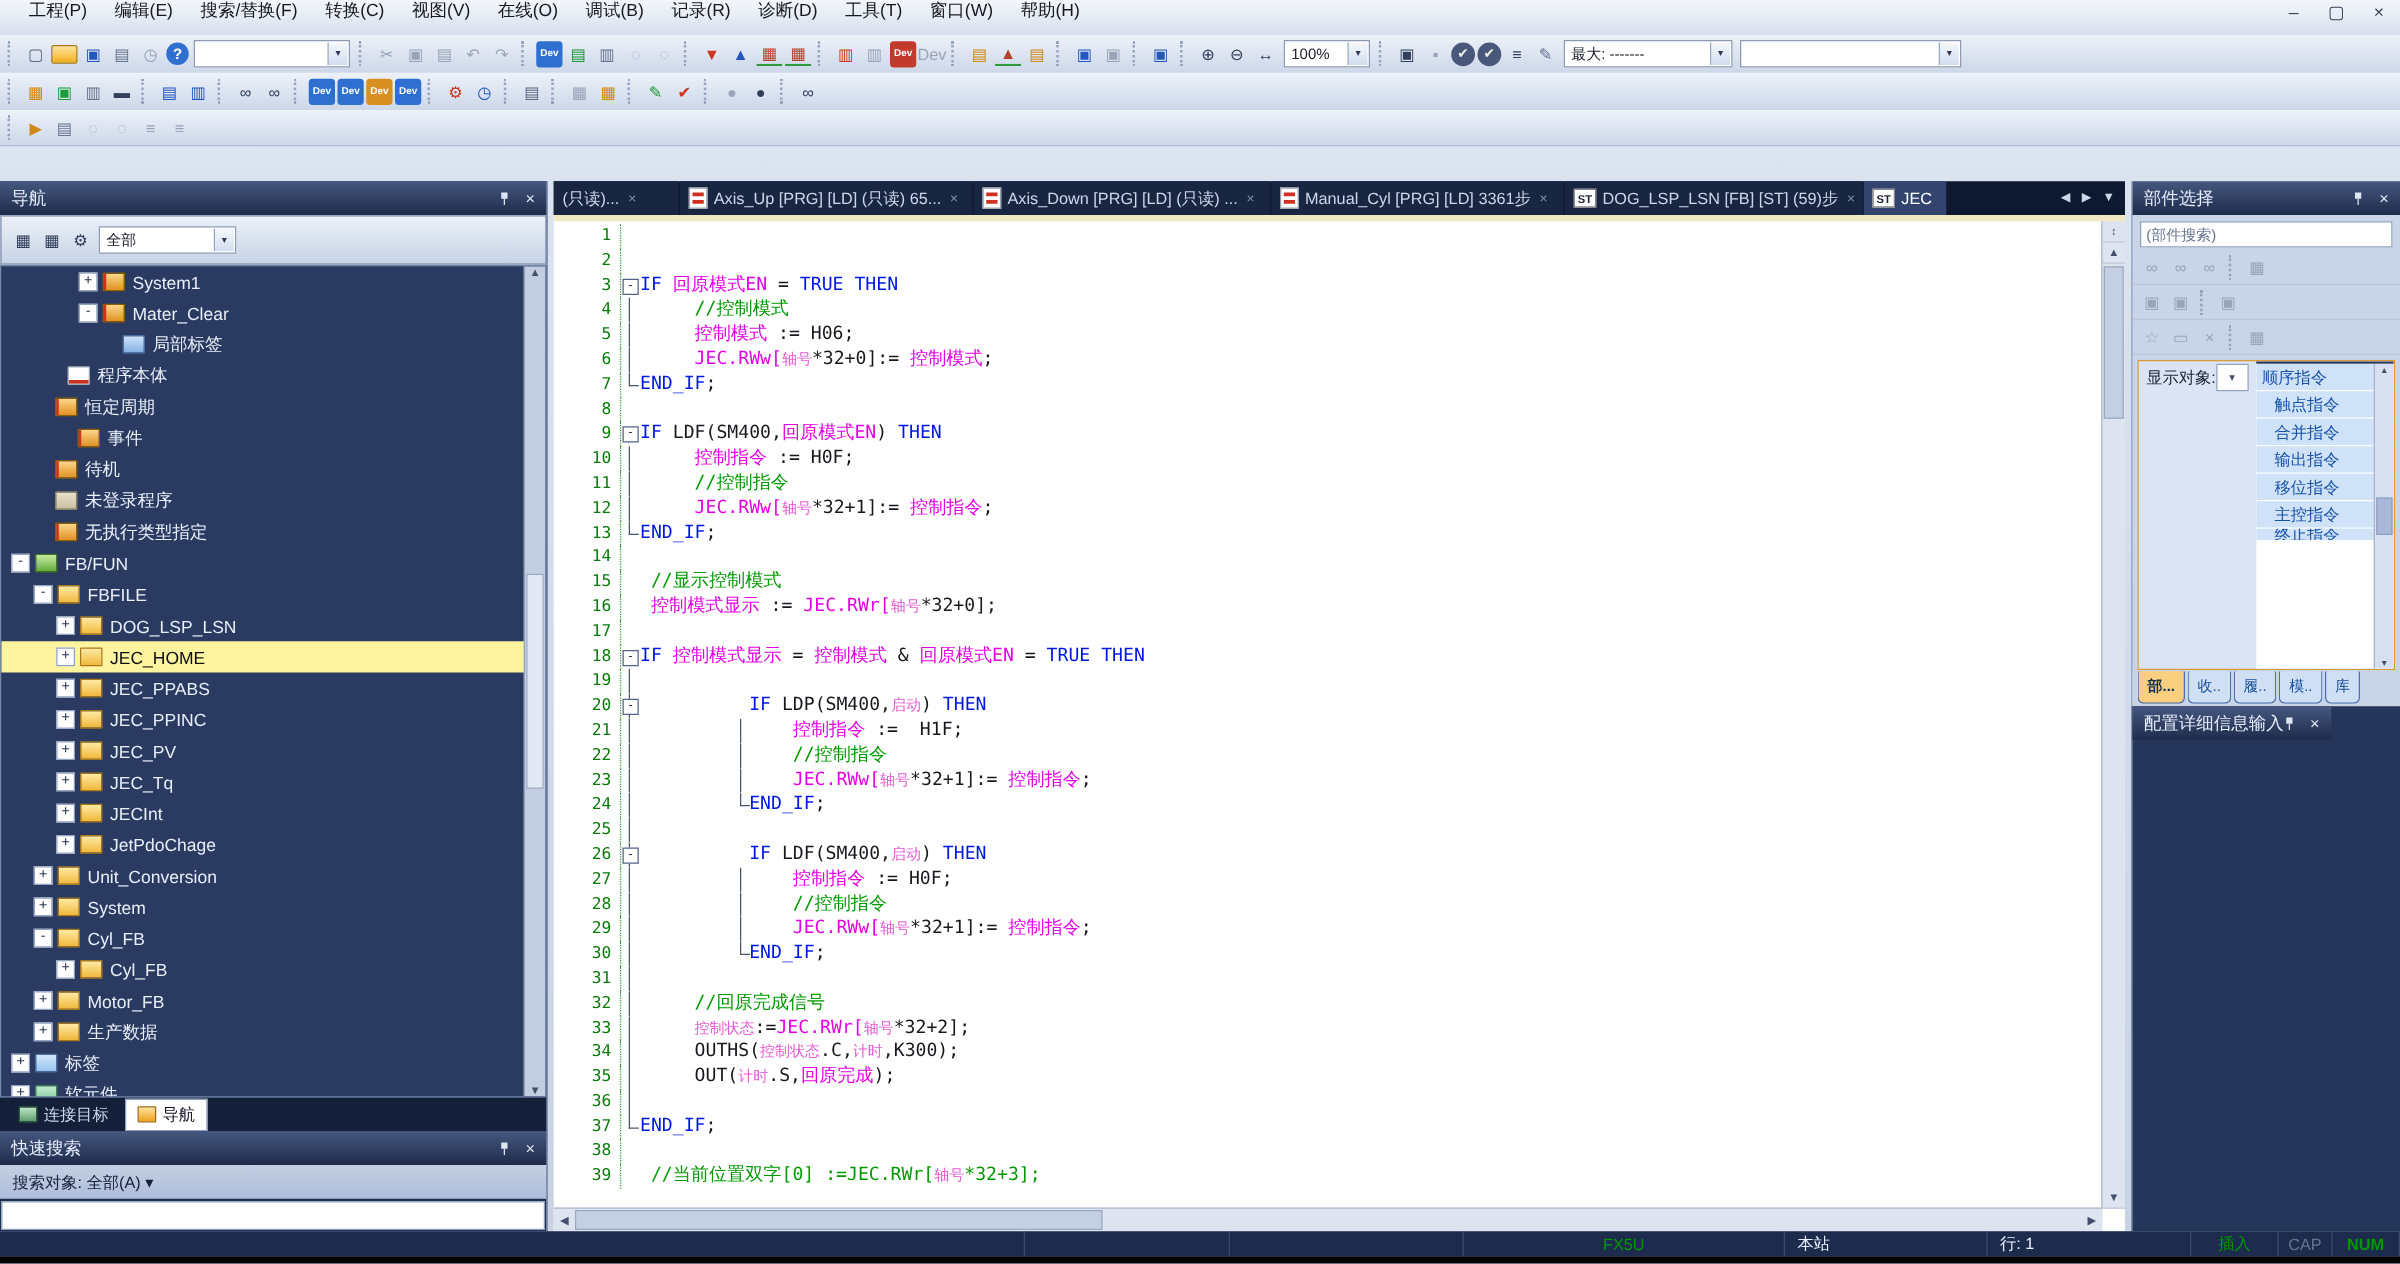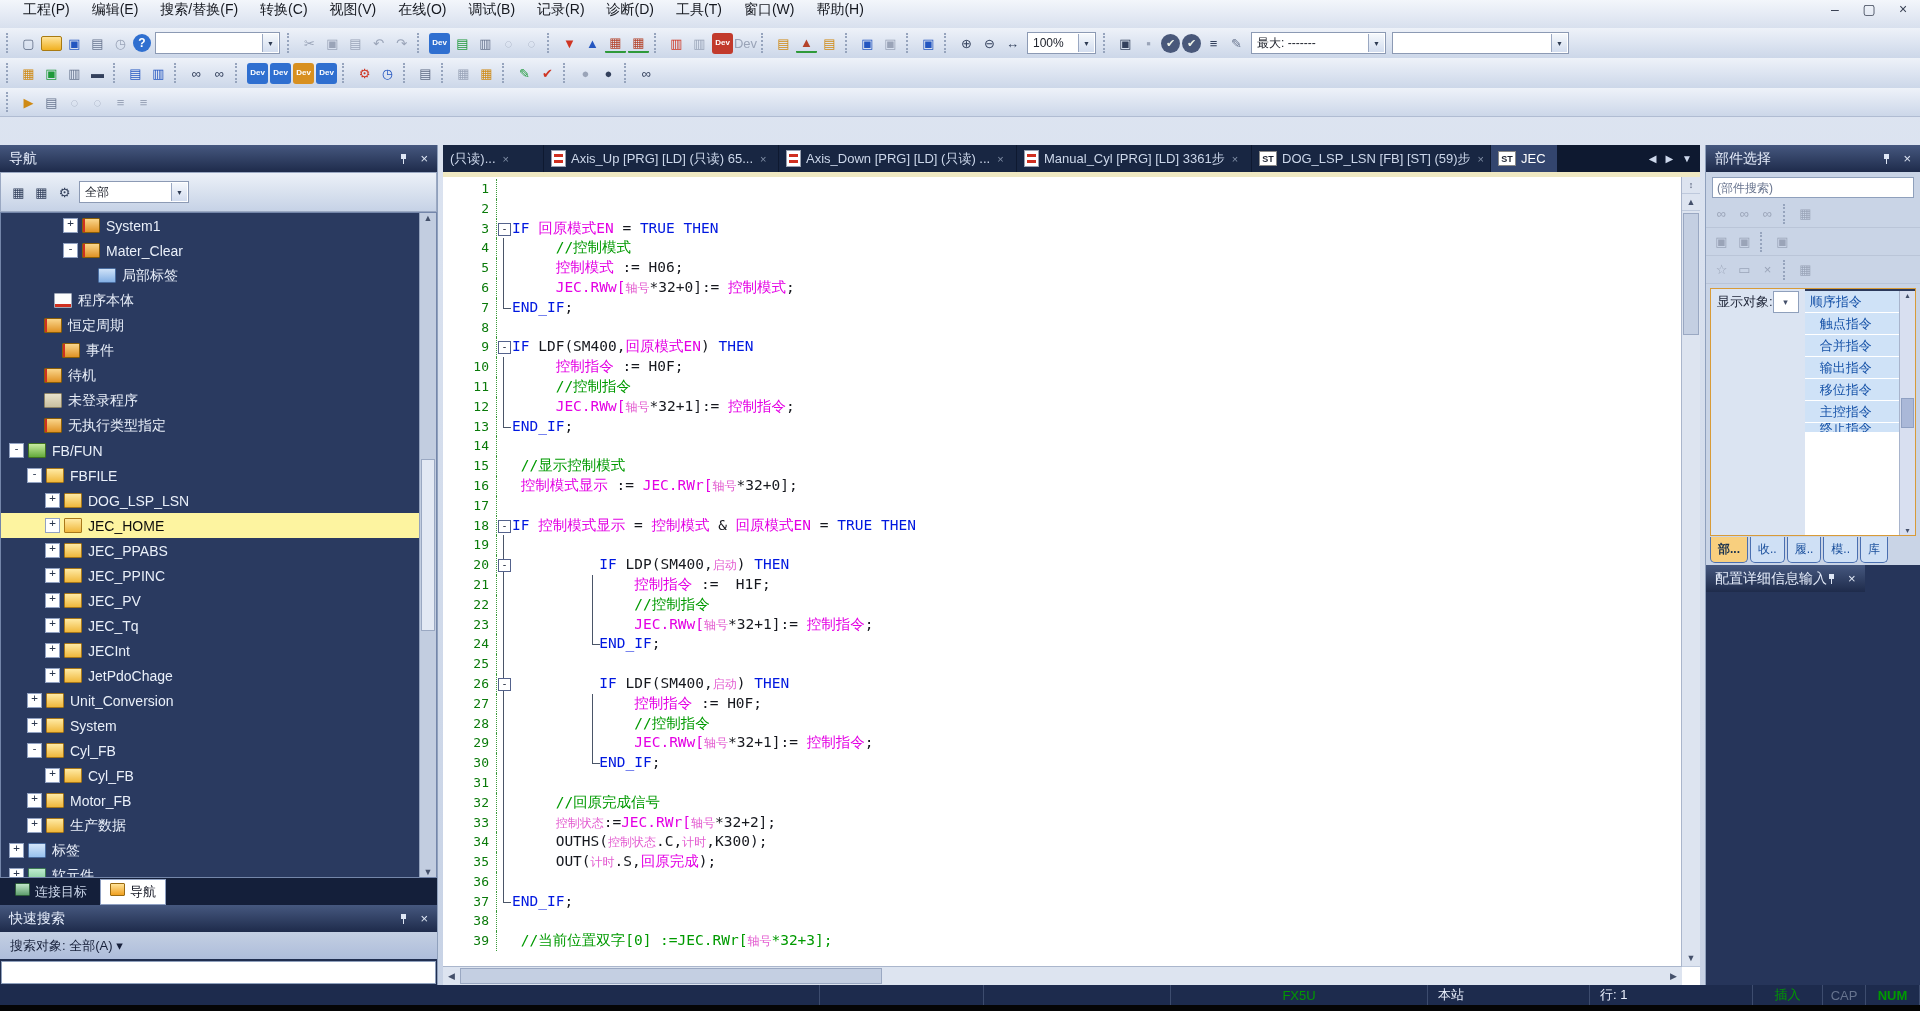--- a/index.html
+++ b/index.html
@@ -58,21 +58,21 @@
   .ti-body{background:#fdfdfd;border:1px solid #a0a8b8;box-shadow:inset 0 -3px 0 #d03020}
   .ti-folder{background:linear-gradient(#ffeaa4,#f0b83c);border:1px solid #a8781a}
   .ti-foldergray{background:linear-gradient(#e8e2cc,#c9c0a0);border:1px solid #8d8468}
   .ti-fbfun{background:linear-gradient(#c8eca0,#64aa3c);border:1px solid #417420}
   .ti-tag{background:linear-gradient(#d4e6fa,#98c2ee);border:1px solid #4a6da0}
   .ti-dev{background:linear-gradient(#c0ecd0,#7cc896);border:1px solid #3e7c54}
   #treesb{position:absolute;right:0;top:0;bottom:0;width:16px;background:#c2cde0;border-left:1px solid #93a2bd;
     display:flex;flex-direction:column;align-items:center;justify-content:space-between;color:#44506a;font-size:9px}
   #treesb .thumb{width:12px;flex:0 0 170px;background:#e3e9f4;border:1px solid #9aa8c2;margin:1px 0}
   #navtabs{height:27px;background:#141f3a;display:flex;align-items:center;padding-left:6px;flex:none;gap:4px}
-  .navtab{display:flex;padding:3px 9px;color:#ccd7ea;font-size:13px;gap:5px}
+  .navtab{display:flex;align-items:center;padding:3px 9px;color:#ccd7ea;font-size:13px;gap:5px}
   .navtab .nico{width:13px;height:11px;border-radius:1px}
   .nico-conn{background:linear-gradient(#bfe6c8,#5f9e6e);border:1px solid #2e5e3c}
   .nico-nav{background:linear-gradient(#ffe398,#f0a020);border:1px solid #9a6a10}
   .navtab.active{background:#fff;color:#101320;border:1px solid #8fa0c2}
   
   #quicksearch{position:absolute;left:0;top:905px;width:437px;height:80px;background:#202e50;
     border-right:1px solid #8fa0bc;display:flex;flex-direction:column}
   #qsrow{height:27px;background:linear-gradient(#c3cfe2,#aebddb);display:flex;align-items:center;
     padding:0 10px;font-size:13px;color:#17203a;flex:none}
   #qsinput{margin:2px 1px 0 1px;height:19px;background:#fff;border:1px solid #8fa0bc}

